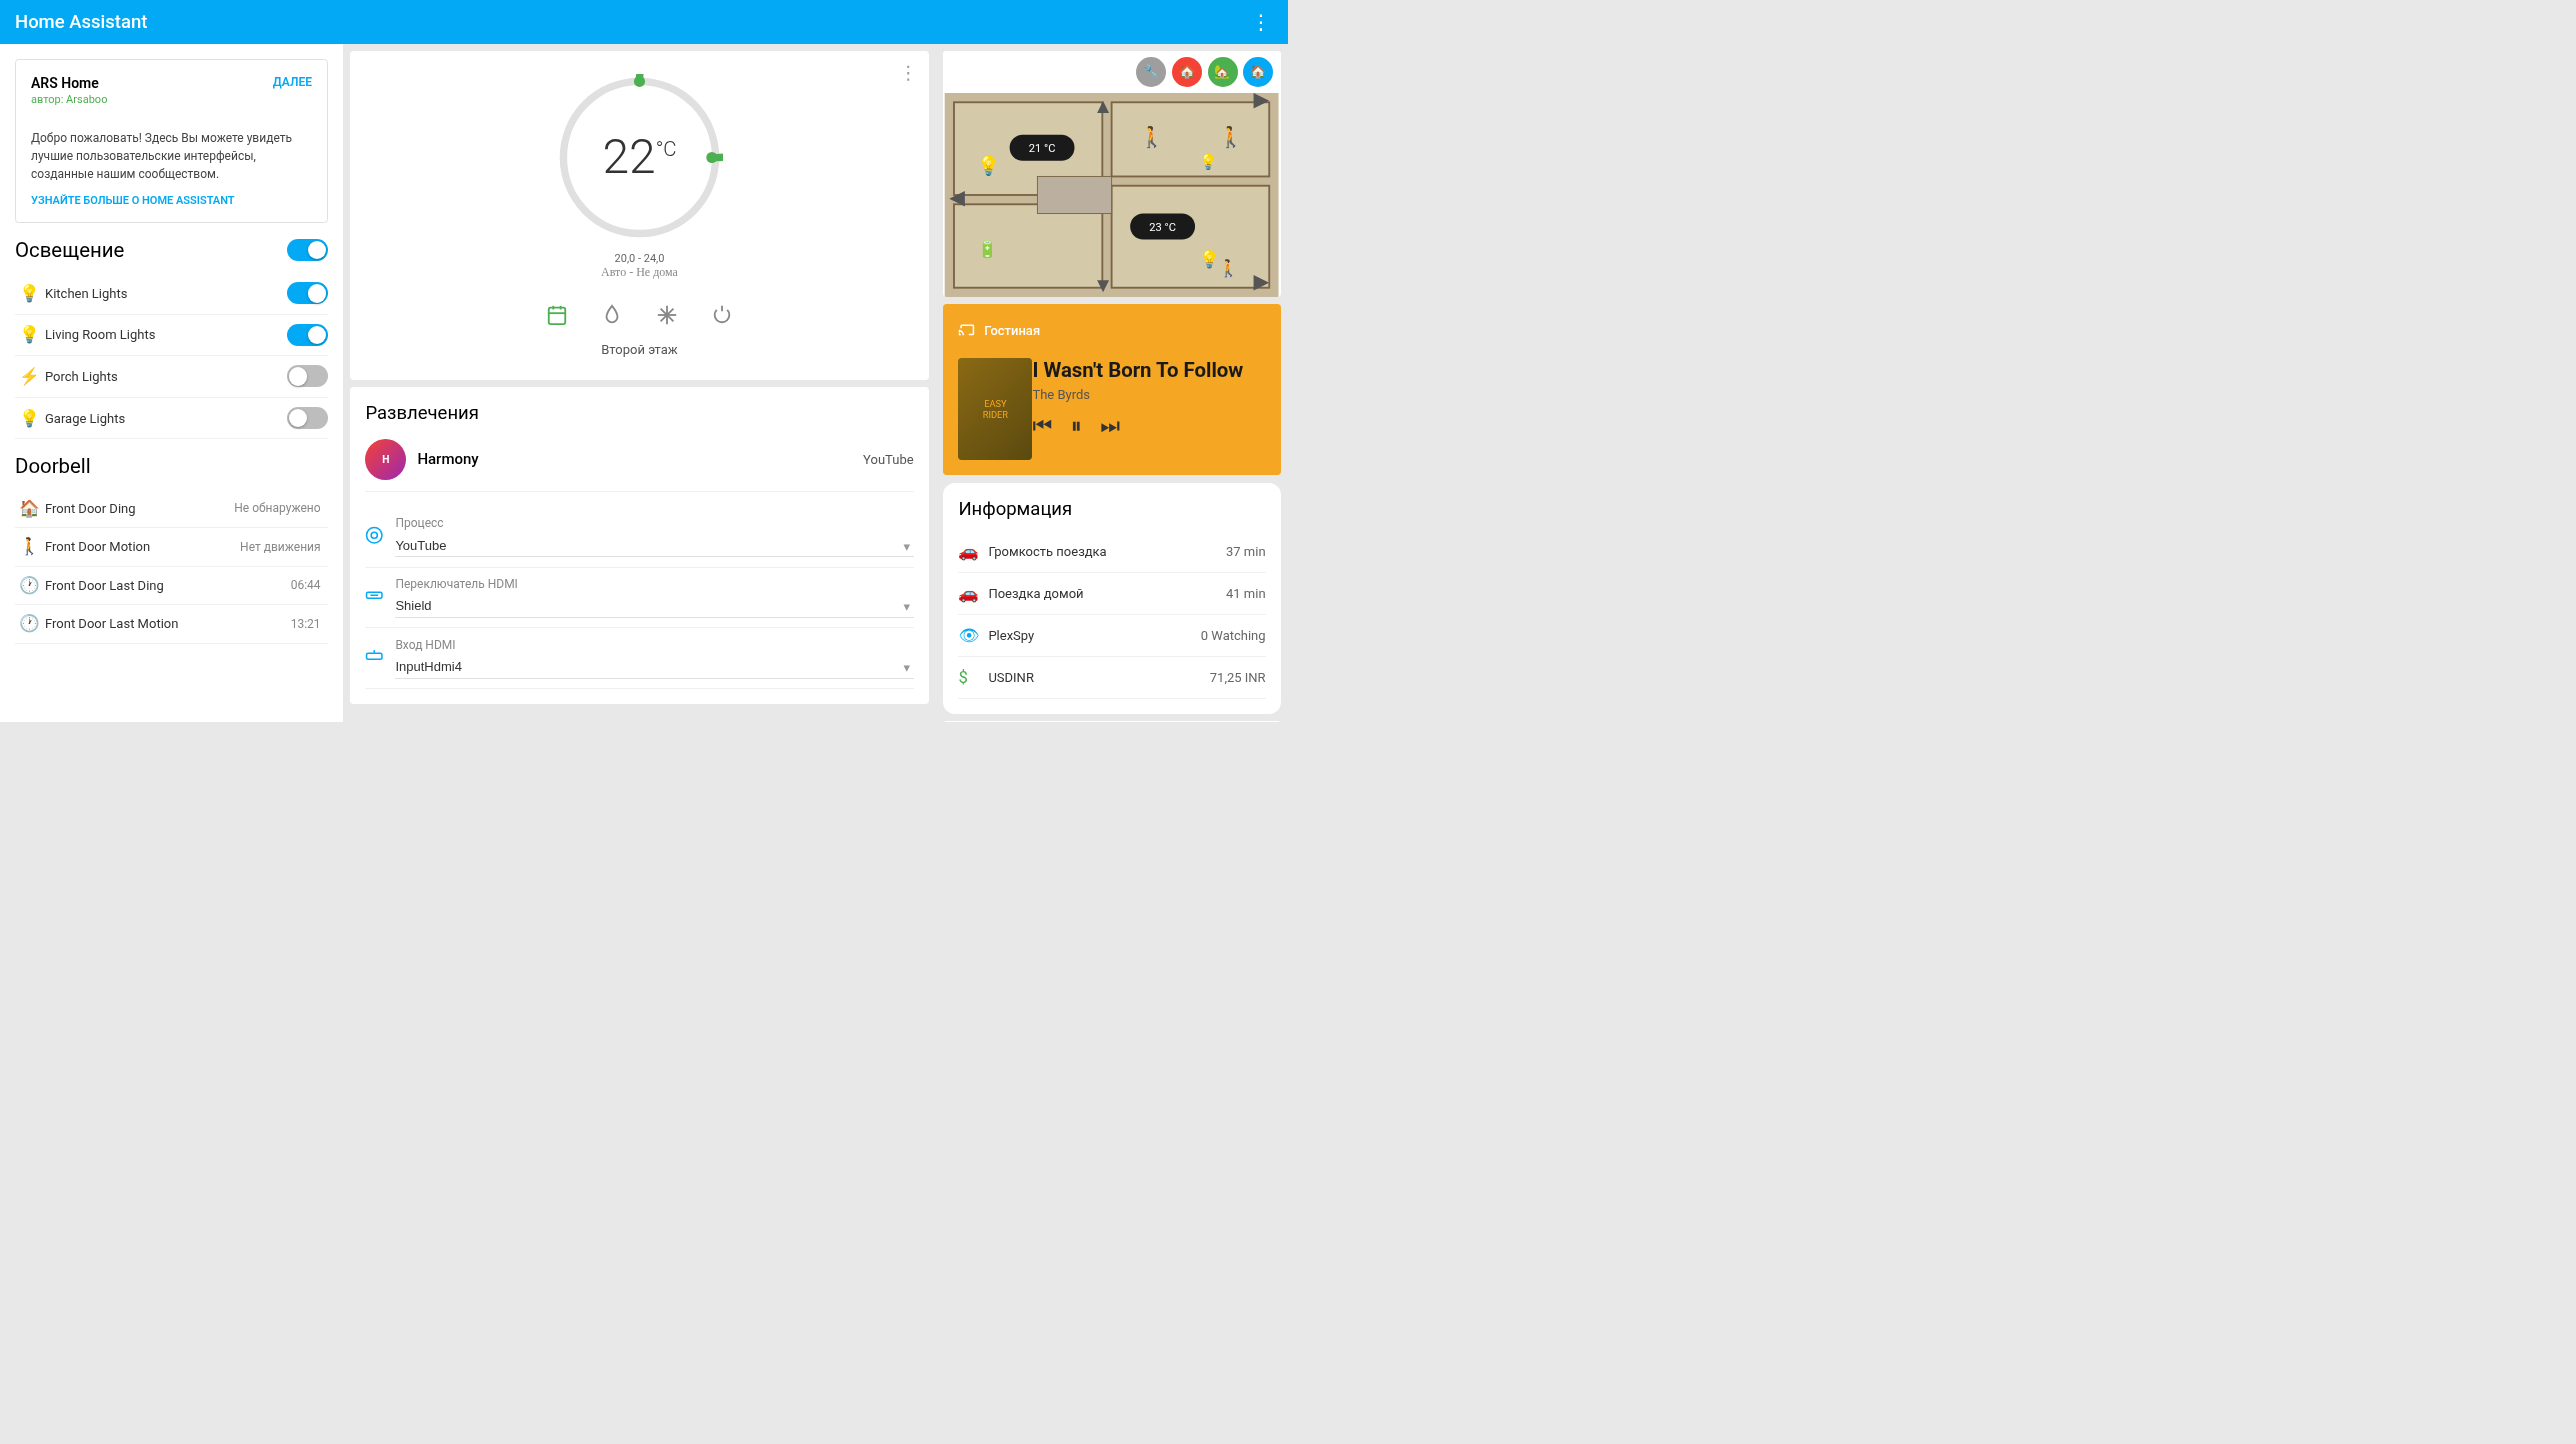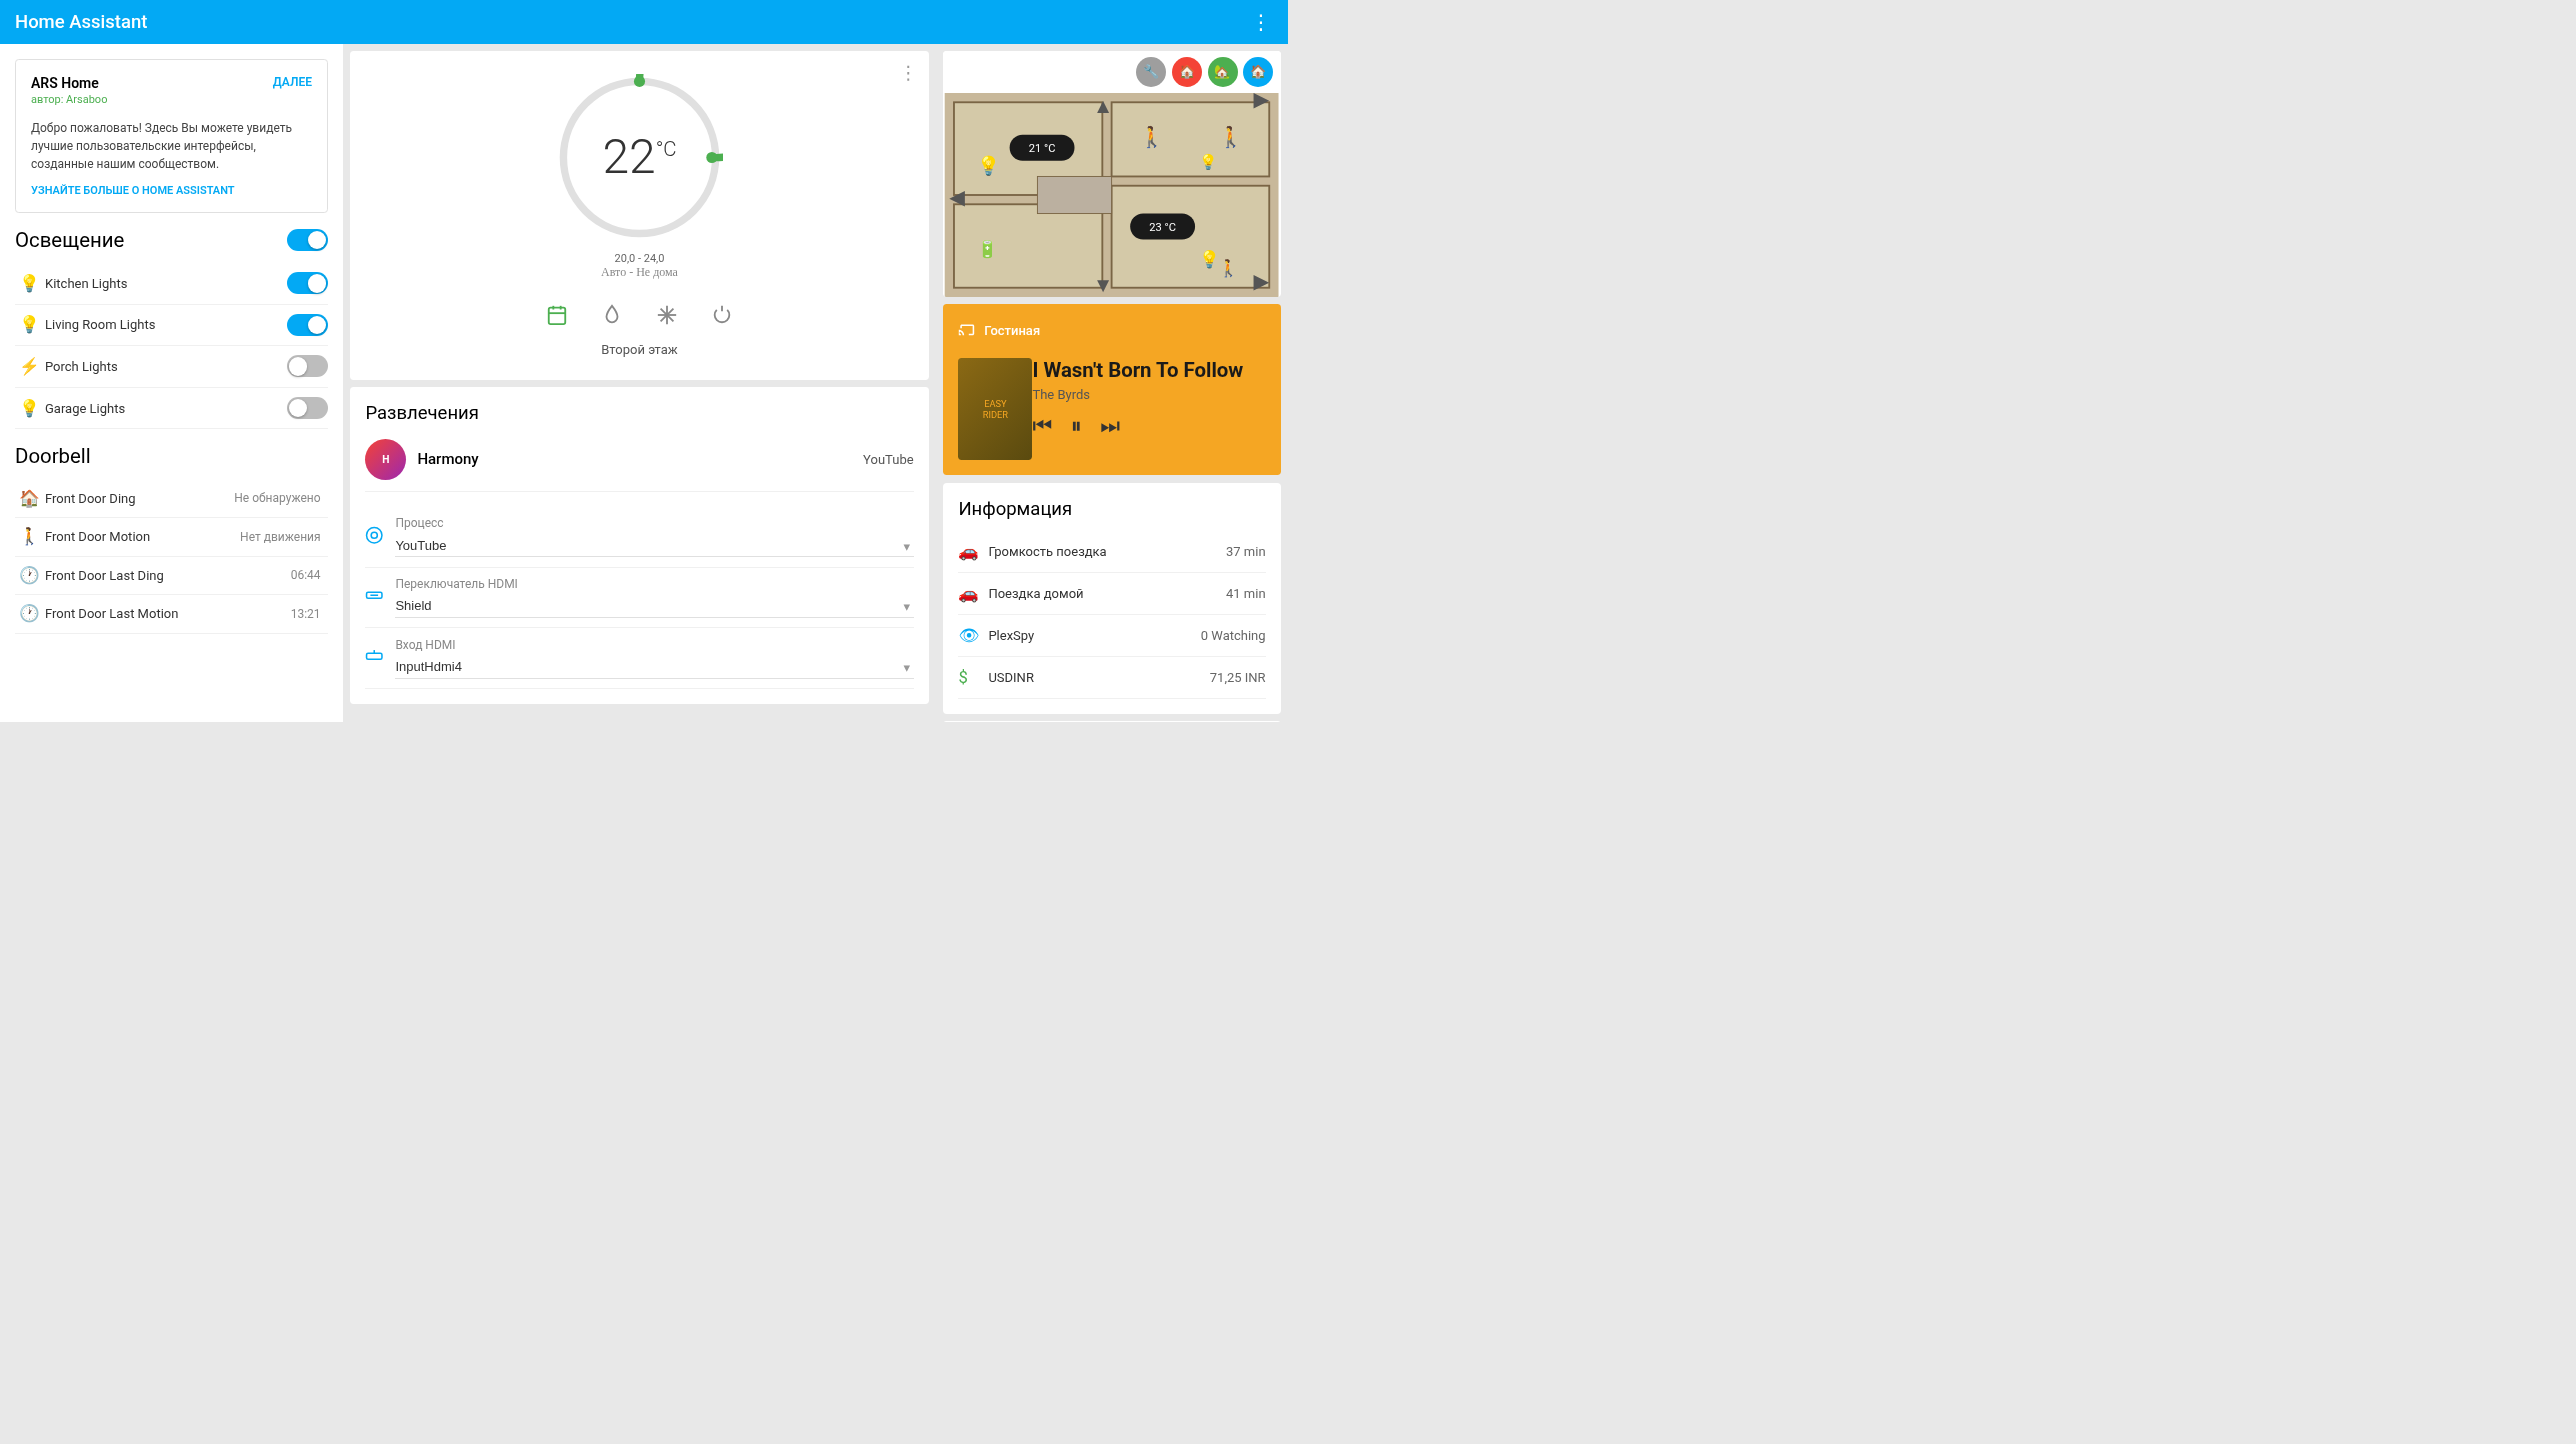--- a/index.html
+++ b/index.html
@@ -29,21 +29,21 @@
       overflow-y: auto;
       flex-shrink: 0;
     }
     .info-card {
       background: white;
       border: 0.9px solid #e0e0e0;
       border-radius: 3.7px;
       padding: 15px;
       margin-bottom: 15px;
     }
-    .info-card-header { display: flex; justify-content: space-between; align-items: flex-start; margin-bottom: 13px; }
+    .info-card-header { display: flex; justify-content: space-between; align-items: flex-start; margin-bottom: 23px; }
     .info-card-title { font-weight: 600; font-size: 14px; }
     .info-card-link { color: #4caf50; font-size: 11px; text-decoration: none; }
     .info-card-text { font-size: 12px; color: #444; line-height: 1.5; margin-bottom: 11px; }
     .info-card-learn { color: #03a9f4; font-size: 11px; font-weight: 600; text-transform: uppercase; cursor: pointer; }
     .info-card-action { color: #03a9f4; font-size: 12px; font-weight: 600; text-transform: uppercase; cursor: pointer; }
 
     
     .section-header {
       display: flex;
       justify-content: space-between;
@@ -211,21 +211,21 @@
     .media-info { flex: 1; }
     .media-title { font-size: 20.4px; font-weight: 700; color: #1a1a1a; line-height: 1.2; margin-bottom: 3.7px; }
     .media-artist { font-size: 13px; color: #555; margin-bottom: 11px; }
     .media-controls { display: flex; align-items: center; gap: 18.5px; }
     .media-btn { color: #333; font-size: 22px; cursor: pointer; }
     .media-body { display: flex; }
 
     
     .info-right-card {
       background: white;
-      border-radius: 4px;
+      border-radius: 12px;
       padding: 15px;
       margin-bottom: 7.4px;
     }
     .info-right-title { font-size: 18.5px; font-weight: 400; margin-bottom: 11px; }
     .info-row {
       display: flex;
       align-items: center;
       padding: 11px 0;
       border-bottom: 0.9px solid #f0f0f0;
     }

